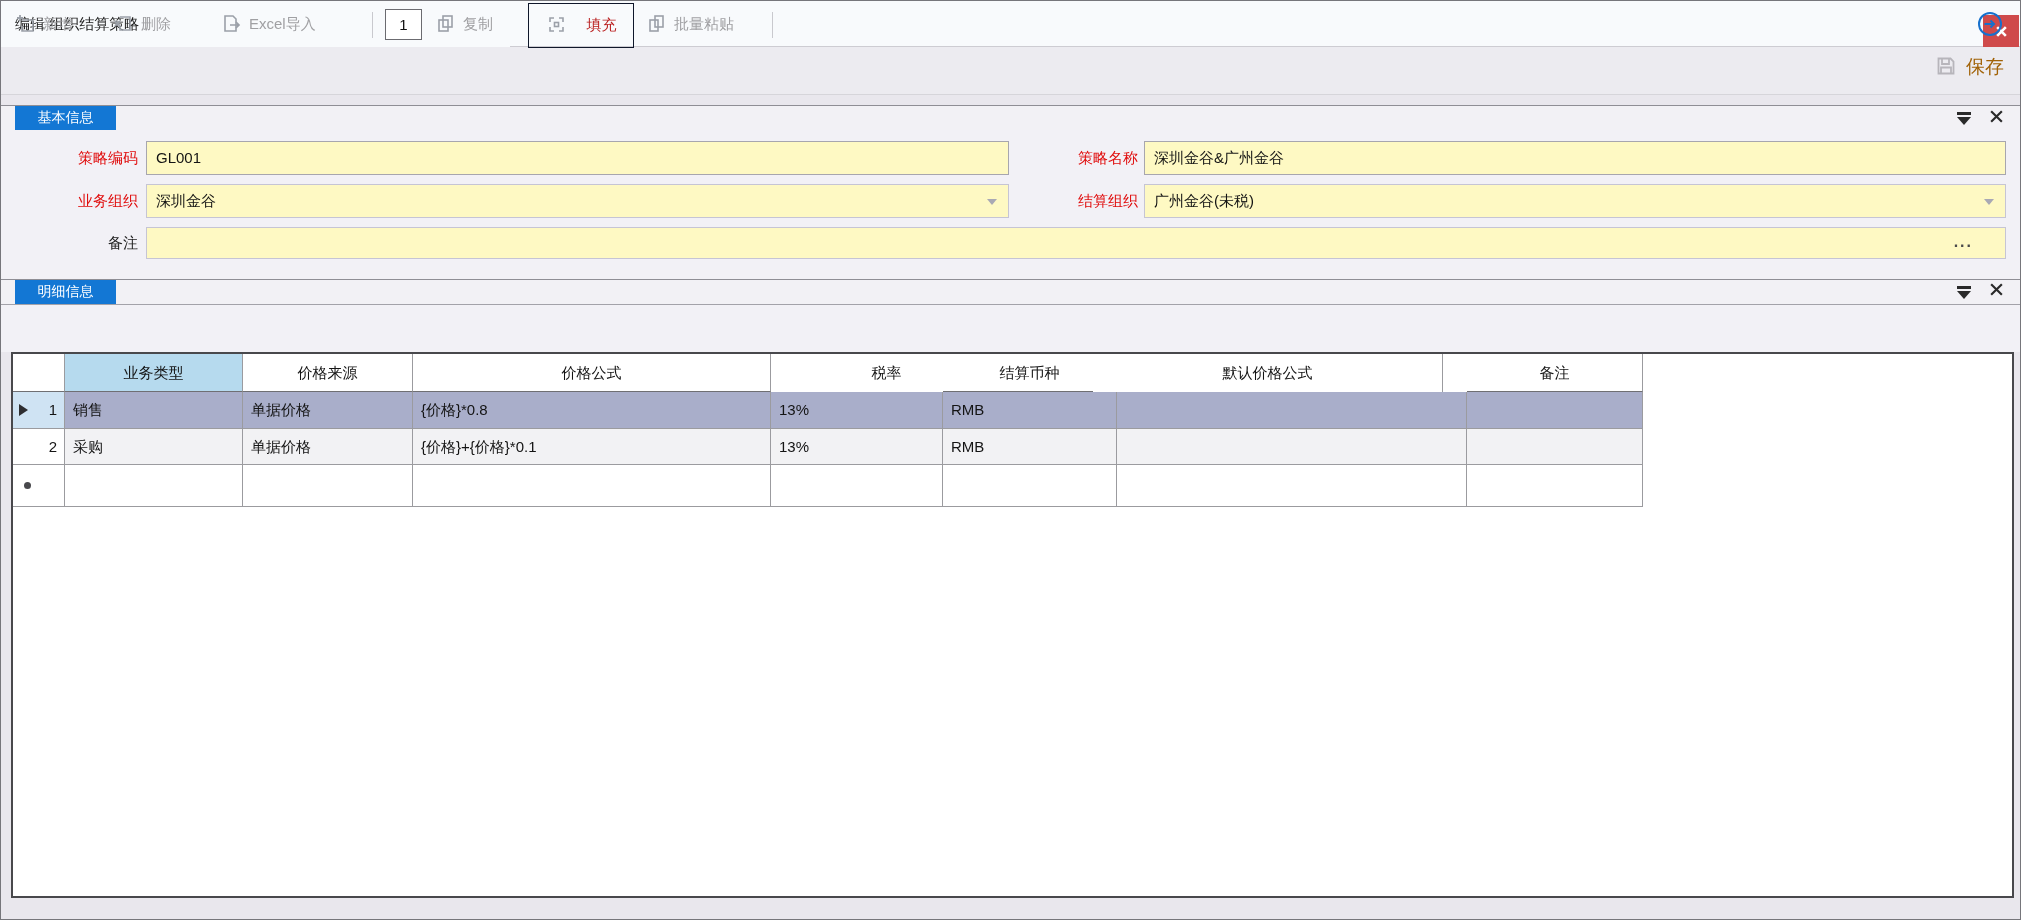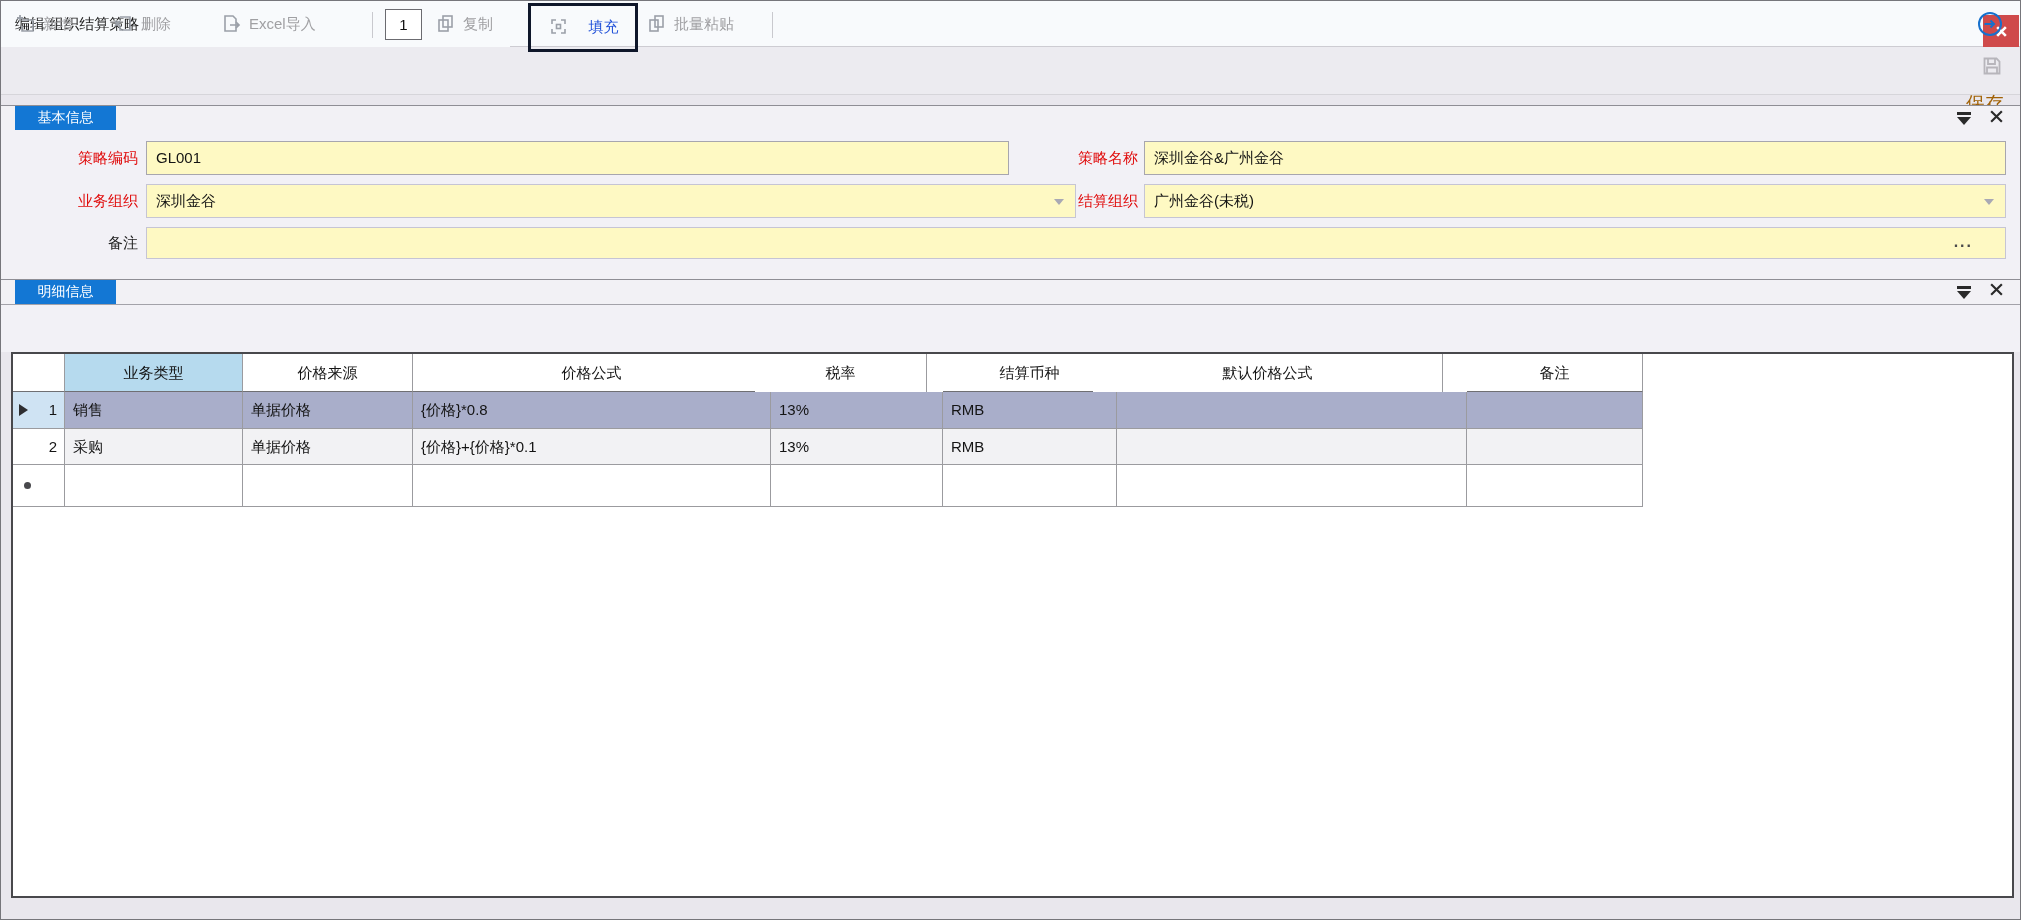--- a/index.html
+++ b/index.html
@@ -8,22 +8,22 @@
 
   
   .titlebar{position:absolute;left:0;top:0;right:0;height:46px;background:#f8fafc;}
   .title{position:absolute;left:14px;top:0;line-height:46px;font-size:15px;color:#1c1c1c;}
   .titlebar-line{position:absolute;left:509px;right:0;top:45px;height:1px;background:#cdccd2;}
   .closebtn{position:absolute;left:1982px;top:14px;width:36px;height:35px;background:#cf4a4b;
             display:flex;align-items:center;justify-content:center;cursor:pointer;}
 
   
   .savebar{position:absolute;left:0;top:46px;right:0;height:47px;background:#ecebf0;border-bottom:1px solid #d6d5da;}
-  .savebtn{position:absolute;right:16px;top:7px;height:32px;display:flex;align-items:flex-end;gap:8px;
-           color:#a16207;font-size:19px;flex-direction:column;}
+  .savebtn{position:absolute;right:16px;top:7px;height:32px;display:flex;align-items:flex-start;gap:8px;
+           color:#a16207;font-size:19px;}
 
   
   .sechdr{position:absolute;left:0;right:0;height:24px;background:#f2f1f5;
           border-top:1px solid #8f8e95;border-bottom:1px solid #a3a2a9;box-sizing:content-box;}
   .sectab{position:absolute;left:14px;top:0;bottom:0;width:101px;background:#1377d4;color:#ffffff;
           font-size:14px;display:flex;align-items:center;justify-content:center;}
   .secicons{position:absolute;right:16px;top:0;bottom:0;display:flex;align-items:center;gap:18px;}
   .collapse-icon{display:flex;flex-direction:column;align-items:center;gap:2px;cursor:pointer;}
   .colbar{width:14px;height:3px;background:#2a2a2a;}
   .coltri{width:0;height:0;border-left:7px solid transparent;border-right:7px solid transparent;border-top:8px solid #2a2a2a;}
@@ -39,22 +39,22 @@
         border-right:5px solid transparent;border-top:6px solid #a9a9b4;}
   .ellipsis{position:absolute;right:32px;top:0;line-height:28px;color:#4a4a4a;font-weight:bold;
             font-size:16px;letter-spacing:2px;cursor:pointer;}
 
   
   .toolbg{position:absolute;left:0;top:304px;right:0;height:47px;background:#f2f1f6;}
   .tbtn{position:absolute;top:0;height:47px;display:flex;align-items:center;gap:7px;font-size:15px;color:#a0a0a3;cursor:pointer;}
   .tsep{position:absolute;top:11px;width:1px;height:26px;background:#c9c9ce;}
   .numbox{position:absolute;left:384px;top:8px;width:37px;height:31px;background:#fff;border:1px solid #6b6b70;
           box-sizing:border-box;text-align:center;line-height:29px;font-size:15px;color:#111;}
-  .fillbtn{position:absolute;left:527px;top:2px;width:104px;height:43px;border:3px solid #0f172a;
-           display:flex;align-items:center;justify-content:center;gap:20px;font-size:15px;color:#1d4ed8;cursor:pointer;}
+  .fillbtn{position:absolute;left:527px;top:2px;width:104px;height:43px;border:1px solid #0f172a;
+           display:flex;align-items:center;justify-content:center;gap:20px;font-size:15px;color:#b91c1c;cursor:pointer;}
   .fwd{position:absolute;left:1976px;top:10px;width:26px;height:26px;cursor:pointer;}
 
   
   .gridwrap{position:absolute;left:10px;top:351px;width:2003px;height:546px;background:#fff;
             border:2px solid #48484c;box-sizing:border-box;}
   .gcell{position:absolute;box-sizing:border-box;border-right:1px solid #9b9b9f;border-bottom:1px solid #9b9b9f;
          font-size:15px;color:#141414;padding-left:8px;white-space:nowrap;overflow:hidden;background:#fff;}
   .ghead{text-align:center;padding-left:0;border-bottom:1px solid #6f6f73;line-height:37px;}
   .rowhdr{text-align:right;padding-right:7px;padding-left:0;}
   .sel{background:#a9aeca;}
@@ -110,21 +110,21 @@
   </div>
 
   <div class="formbg"></div>
 
   <div class="flabel" style="left:0;width:137px;top:140px;">策略编码</div>
   <div class="finput" style="left:145px;width:863px;top:140px;">GL001</div>
   <div class="flabel" style="left:945px;width:192px;top:140px;">策略名称</div>
   <div class="finput" style="left:1143px;width:862px;top:140px;">深圳金谷&amp;广州金谷</div>
 
   <div class="flabel" style="left:0;width:137px;top:183px;">业务组织</div>
-  <div class="finput dd" style="left:145px;width:930px;top:183px;">
+  <div class="finput dd" style="left:145px;width:863px;top:183px;">
     <span>深圳金谷</span>
     <span class="chev"></span>
   </div>
   <div class="flabel" style="left:945px;width:192px;top:183px;">结算组织</div>
   <div class="finput dd" style="left:1143px;width:862px;top:183px;">
     <span>广州金谷(未税)</span>
     <span class="chev"></span>
   </div>
 
   <div class="flabel black" style="left:0;width:137px;top:226px;height:32px;line-height:32px;">备注</div>
@@ -222,21 +222,21 @@
         <path d="M7.5 13h9M13.5 9.5l3.5 3.5-3.5 3.5"></path>
     </svg>
   </div>
 
   <div class="gridwrap">
 
     <div class="gcell ghead" style="left:0;top:0;width:52px;height:38px;"></div>
     <div class="gcell ghead" style="left:52px;top:0;width:178px;height:38px;background:#b6daee;">业务类型</div>
     <div class="gcell ghead" style="left:230px;top:0;width:170px;height:38px;">价格来源</div>
     <div class="gcell ghead" style="left:400px;top:0;width:358px;height:38px;">价格公式</div>
-    <div class="gcell ghead" style="left:742px;top:0;width:172px;height:48px;">税率</div>
+    <div class="gcell ghead" style="left:788px;top:0;width:172px;height:48px;">税率</div>
     <div class="gcell ghead" style="left:930px;top:0;width:174px;height:38px;">结算币种</div>
     <div class="gcell ghead" style="left:1080px;top:0;width:350px;height:46px;">默认价格公式</div>
     <div class="gcell ghead" style="left:1454px;top:0;width:176px;height:38px;">备注</div>
 
     <div class="gcell rowhdr selhdr" style="left:0;top:38px;width:52px;height:37px;line-height:36px;">
       <span class="arrow-marker"></span>
       <span>1</span>
     </div>
     <div class="gcell sel" style="left:52px;top:38px;width:178px;height:37px;line-height:36px;">销售</div>
     <div class="gcell sel" style="left:230px;top:38px;width:170px;height:37px;line-height:36px;">单据价格</div>

